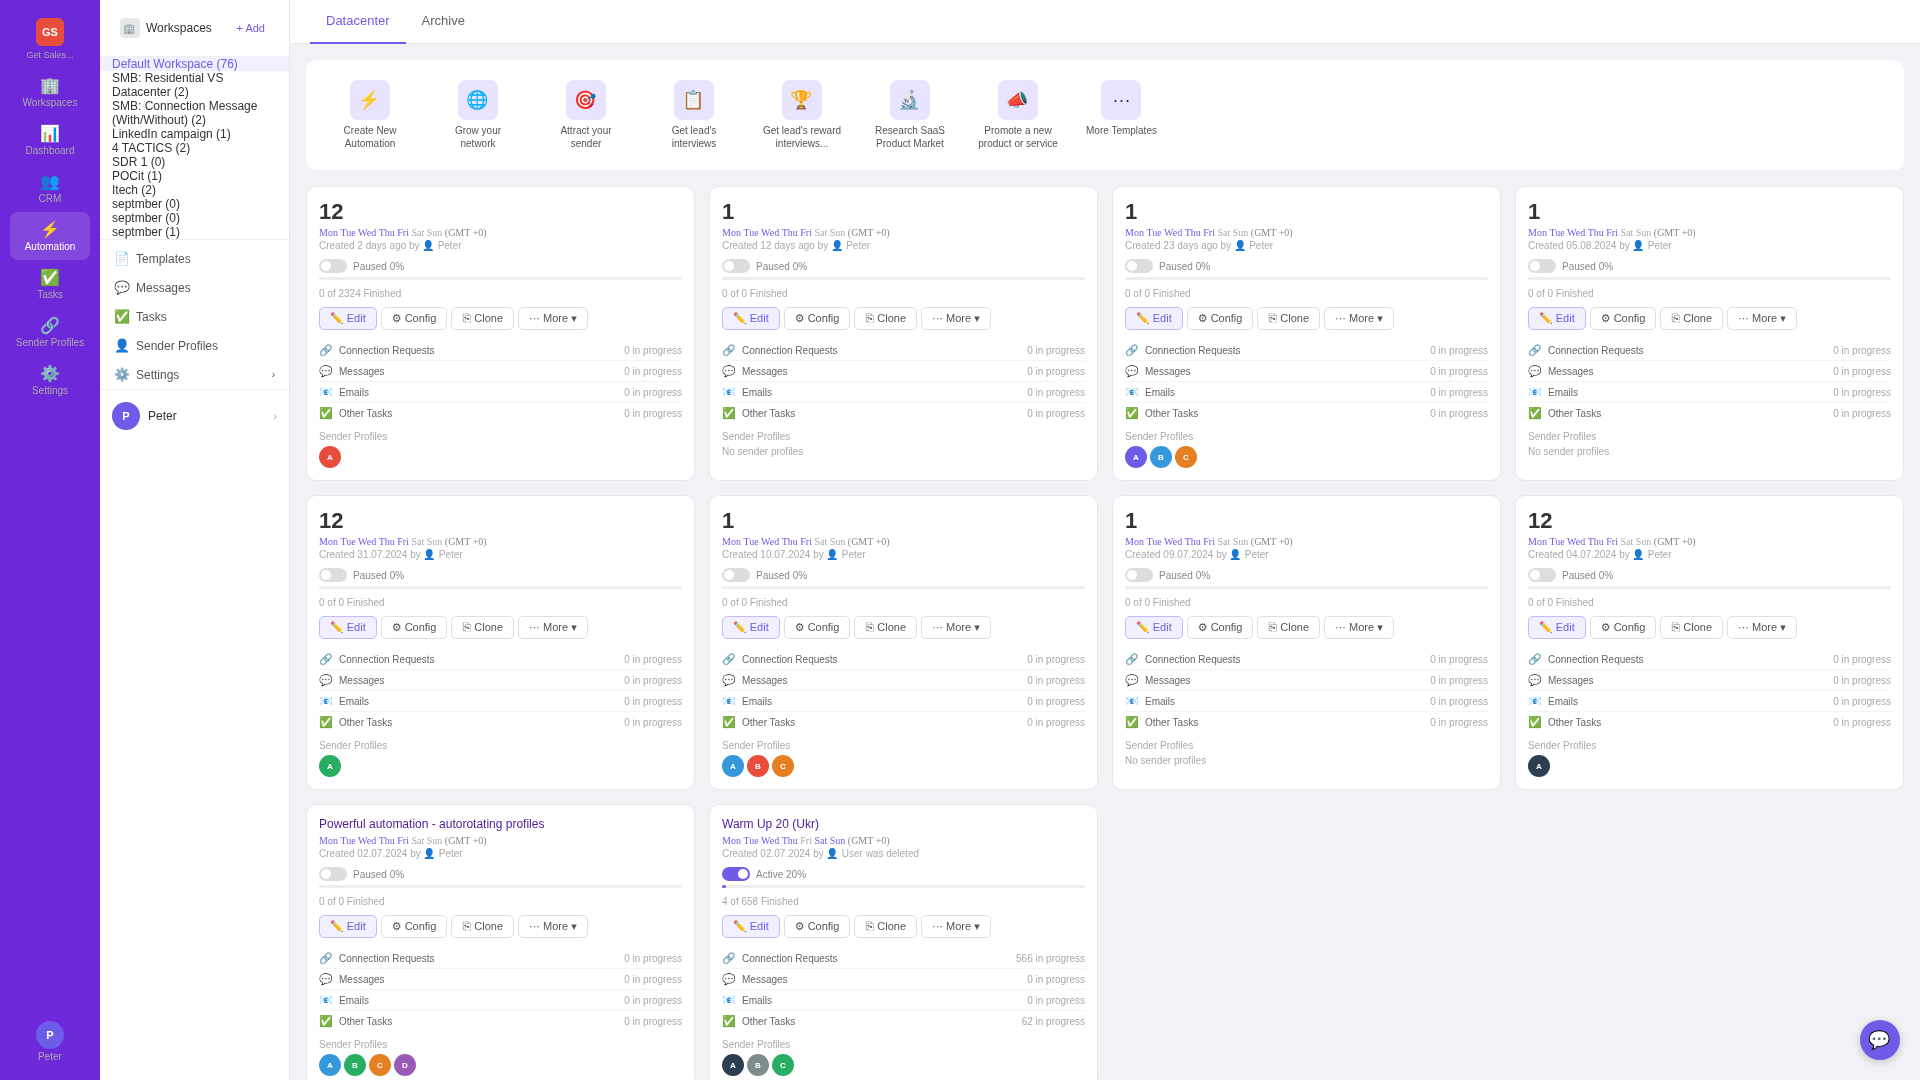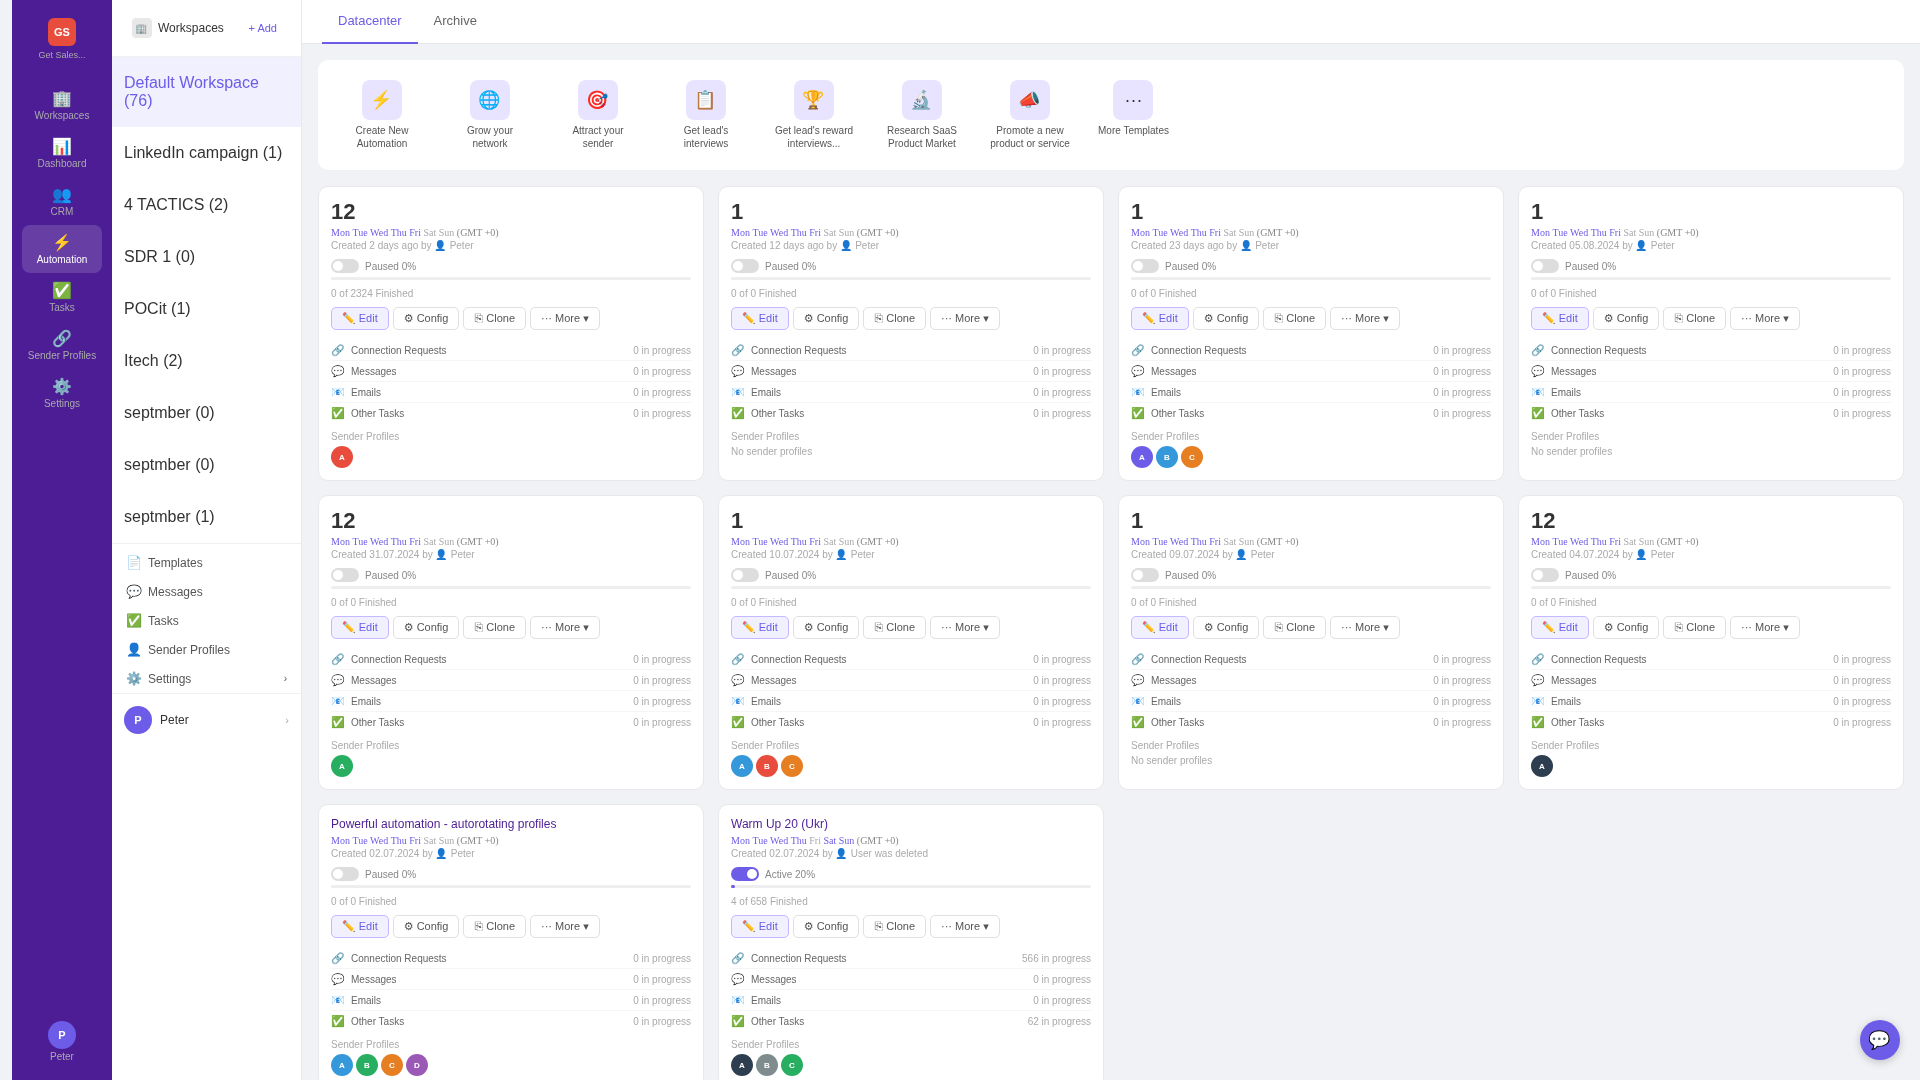--- a/index.html
+++ b/index.html
@@ -1,35 +1,35 @@
 <!DOCTYPE html>
 <html><head>
   <meta charset="utf-8">
   <style>
     * { box-sizing: border-box; margin: 0; padding: 0; }
     body { font-family: -apple-system, BlinkMacSystemFont, 'Segoe UI', sans-serif; font-size: 12px; background: #f0f2f5; color: #333; display: flex; height: 1080px; overflow: hidden; }
 
     
-    .sidebar { width: 100px; background: #4c1d95; display: flex; flex-direction: column; align-items: center; padding: 10px 0; gap: 13px; margin-left: 12px; }
+    .sidebar { width: 100px; background: #6d28d9; display: flex; flex-direction: column; align-items: center; padding: 10px 0; gap: 0; }
     .sidebar-logo { color: #fff; font-size: 10px; text-align: center; padding: 8px 4px; }
     .sidebar-logo .logo-icon { width: 28px; height: 28px; background: #e74c3c; border-radius: 6px; display: flex; align-items: center; justify-content: center; color: white; font-weight: bold; font-size: 11px; margin: 0 auto 4px; }
     .sidebar-item { width: 80px; padding: 8px 4px; border-radius: 8px; cursor: pointer; text-align: center; color: #aaa; font-size: 10px; }
     .sidebar-item.active { background: rgba(255,255,255,0.15); color: #fff; }
     .sidebar-item .si-icon { font-size: 16px; margin-bottom: 2px; }
     .sidebar-user { margin-top: auto; width: 80px; padding: 8px 4px; text-align: center; color: #aaa; font-size: 10px; cursor: pointer; }
     .sidebar-user .avatar { width: 28px; height: 28px; background: #6c5ce7; border-radius: 50%; margin: 0 auto 2px; display: flex; align-items: center; justify-content: center; color: white; font-size: 11px; font-weight: bold; }
 
     
     .left-nav { width: 190px; background: #fff; border-right: 1px solid #e8e8e8; display: flex; flex-direction: column; padding: 0; overflow-y: auto; }
     .left-nav-header { padding: 12px; border-bottom: 1px solid #f0f0f0; }
     .workspace-selector { display: flex; align-items: center; justify-content: space-between; padding: 6px 8px; border-radius: 6px; cursor: pointer; }
     .ws-icon { width: 20px; height: 20px; background: #e8e8e8; border-radius: 4px; display: flex; align-items: center; justify-content: center; font-size: 10px; }
     .ws-label { font-size: 12px; font-weight: 500; flex: 1; margin-left: 6px; }
     .ws-add { font-size: 11px; color: #6c5ce7; cursor: pointer; padding: 2px 4px; }
-    .workspace-item { padding: 17px 12px; font-size: 16px; cursor: pointer; display: flex; justify-content: space-between; align-items: center; }
+    .workspace-item { padding: 0 12px; font-size: 12px; cursor: pointer; display: flex; justify-content: space-between; align-items: center; }
     .workspace-item.selected { background: #f0f0ff; color: #6c5ce7; font-weight: 500; }
     .nav-item { padding: 7px 14px; font-size: 12px; cursor: pointer; display: flex; align-items: center; gap: 6px; color: #555; border-radius: 0; }
     .nav-item .nav-icon { font-size: 13px; width: 16px; text-align: center; }
     .nav-item .nav-chevron { margin-left: auto; font-size: 10px; }
 
     
     .main-area { flex: 1; display: flex; flex-direction: column; overflow: hidden; }
     .top-nav { background: #fff; border-bottom: 1px solid #e8e8e8; padding: 0 20px; display: flex; align-items: center; gap: 0; height: 44px; }
     .top-nav-tab { padding: 0 16px; height: 44px; display: flex; align-items: center; font-size: 13px; cursor: pointer; border-bottom: 2px solid transparent; color: #666; }
     .top-nav-tab.active { border-bottom-color: #6c5ce7; color: #6c5ce7; font-weight: 500; }
@@ -128,20 +128,22 @@
 <div class="left-nav">
   <div class="left-nav-header">
     <div class="workspace-selector">
       <div class="ws-icon">🏢</div>
       <span class="ws-label">Workspaces</span>
       <span class="ws-add">+ Add</span>
     </div>
   </div>
   <div id="workspace-list">
       <div class="workspace-item selected">Default Workspace (76)</div>
+      <div class="workspace-item">SMB: Residential VS Datacenter (2)</div>
+      <div class="workspace-item">SMB: Connection Message (With/Without) (2)</div>
       <div class="workspace-item">LinkedIn campaign (1)</div>
       <div class="workspace-item">4 TACTICS (2)</div>
       <div class="workspace-item">SDR 1 (0)</div>
       <div class="workspace-item">POCit (1)</div>
       <div class="workspace-item">Itech (2)</div>
       <div class="workspace-item">septmber (0)</div>
       <div class="workspace-item">septmber (0)</div>
       <div class="workspace-item">septmber (1)</div>
     </div>
   <div style="border-top:1px solid #f0f0f0; padding-top:4px;"></div>

